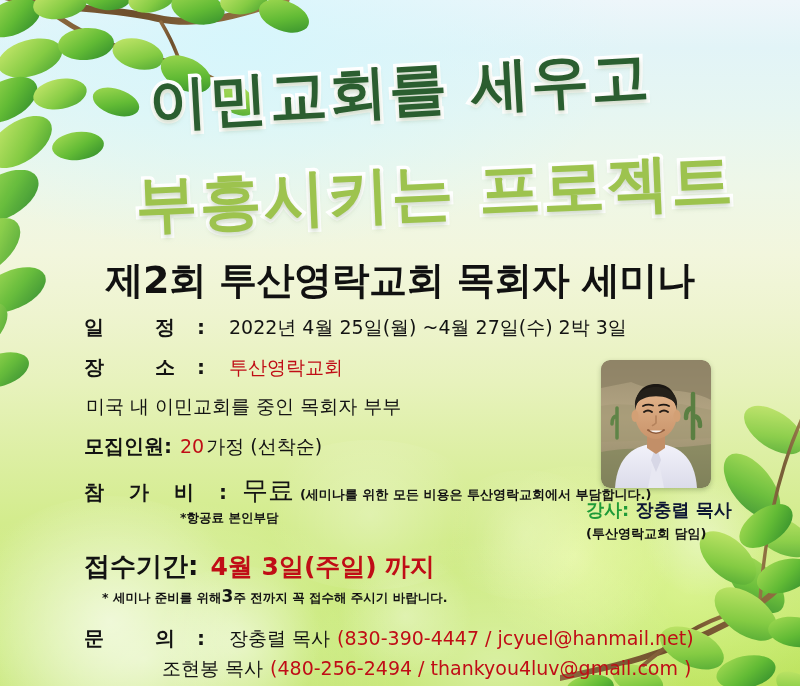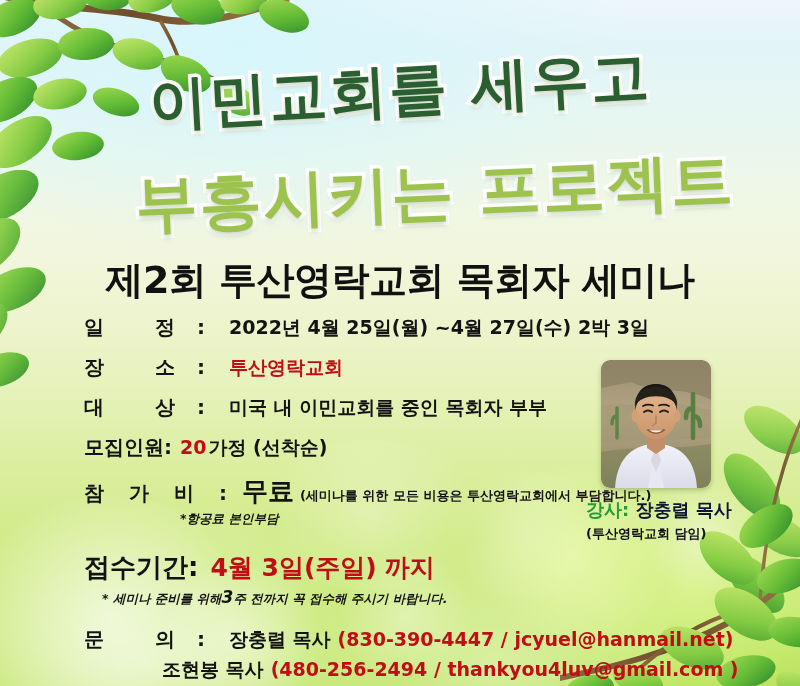--- a/index.html
+++ b/index.html
@@ -88,26 +88,26 @@
   
   .info{
     position:absolute;left:84px;top:314px;width:520px;
     font-family:"DejaVu Sans","Liberation Sans",sans-serif;
     color:#131313;
   }
   .row{display:flex;align-items:baseline;margin-bottom:13px;white-space:nowrap;}
   .lbl{font-weight:700;font-size:20px;flex:0 0 auto;}
   .lbl.sp{letter-spacing:22px;}
   .lbl.sp2{letter-spacing:9px;}
-  .val{font-weight:700;font-size:19px;margin-left:2px;text-align:right;}
+  .val{font-weight:400;font-size:19px;margin-left:2px;text-align:right;}
   .red{color:#c00d16;}
   .small{font-size:13px;font-weight:700;}
   .note{
     font-size:12.5px;font-weight:700;color:#131313;
-    margin:2px 0 0 96px;white-space:nowrap;font-style:italic;
+    margin:2px 0 0 96px;white-space:nowrap;
   }
   .gap{height:8px;}
   .big{font-size:26px;}
   .rbig{font-size:25px;color:#c00d16;font-weight:700;}
   .contact{margin-top:4px;}
   .contact .ln2{margin-left:76px;}
 
   
   .speaker{position:absolute;left:586px;top:360px;width:140px;text-align:left;}
   .photo{
@@ -297,21 +297,20 @@
       <span class="lbl sp">일     정:</span>
       <span class="val">2022년 4월 25일(월) ~4월 27일(수) 2박 3일</span>
     </div>
 
     <div class="row">
       <span class="lbl sp">장     소:</span>
       <span class="val red">투산영락교회</span>
     </div>
 
     <div class="row">
-      <span class="lbl sp">대     상:</span>
       <span class="val">미국 내 이민교회를 중인 목회자 부부</span>
     </div>
 
     <div class="row">
       <span class="lbl">모집인원:</span>
       <span class="val red" style="margin-left:8px">20</span>
       <span class="val">가정 (선착순)</span>
     </div>
 
     <div class="row" style="margin-bottom:0">

